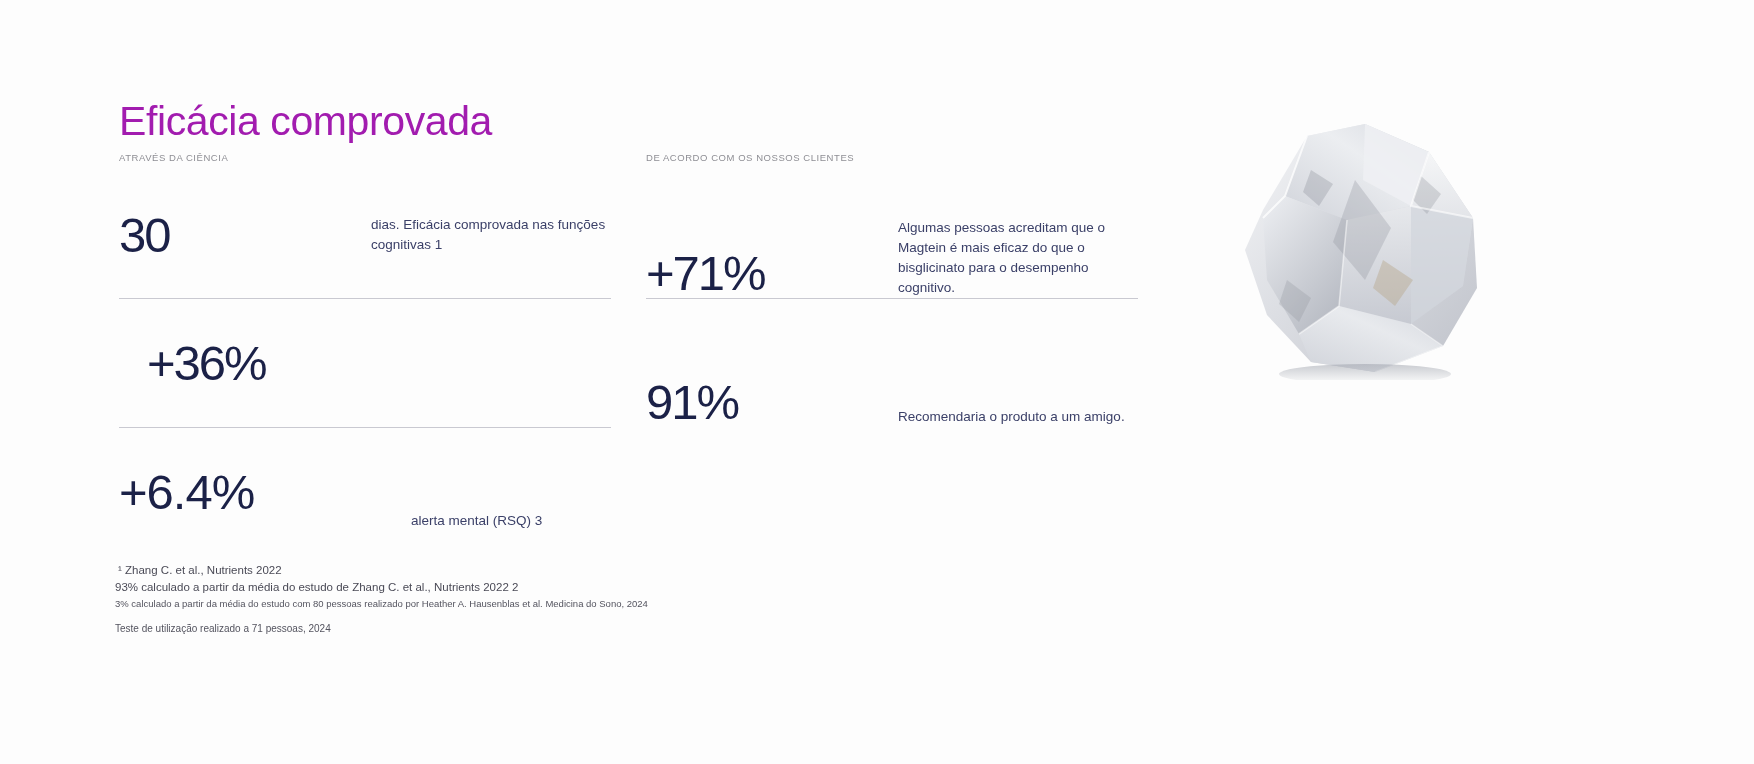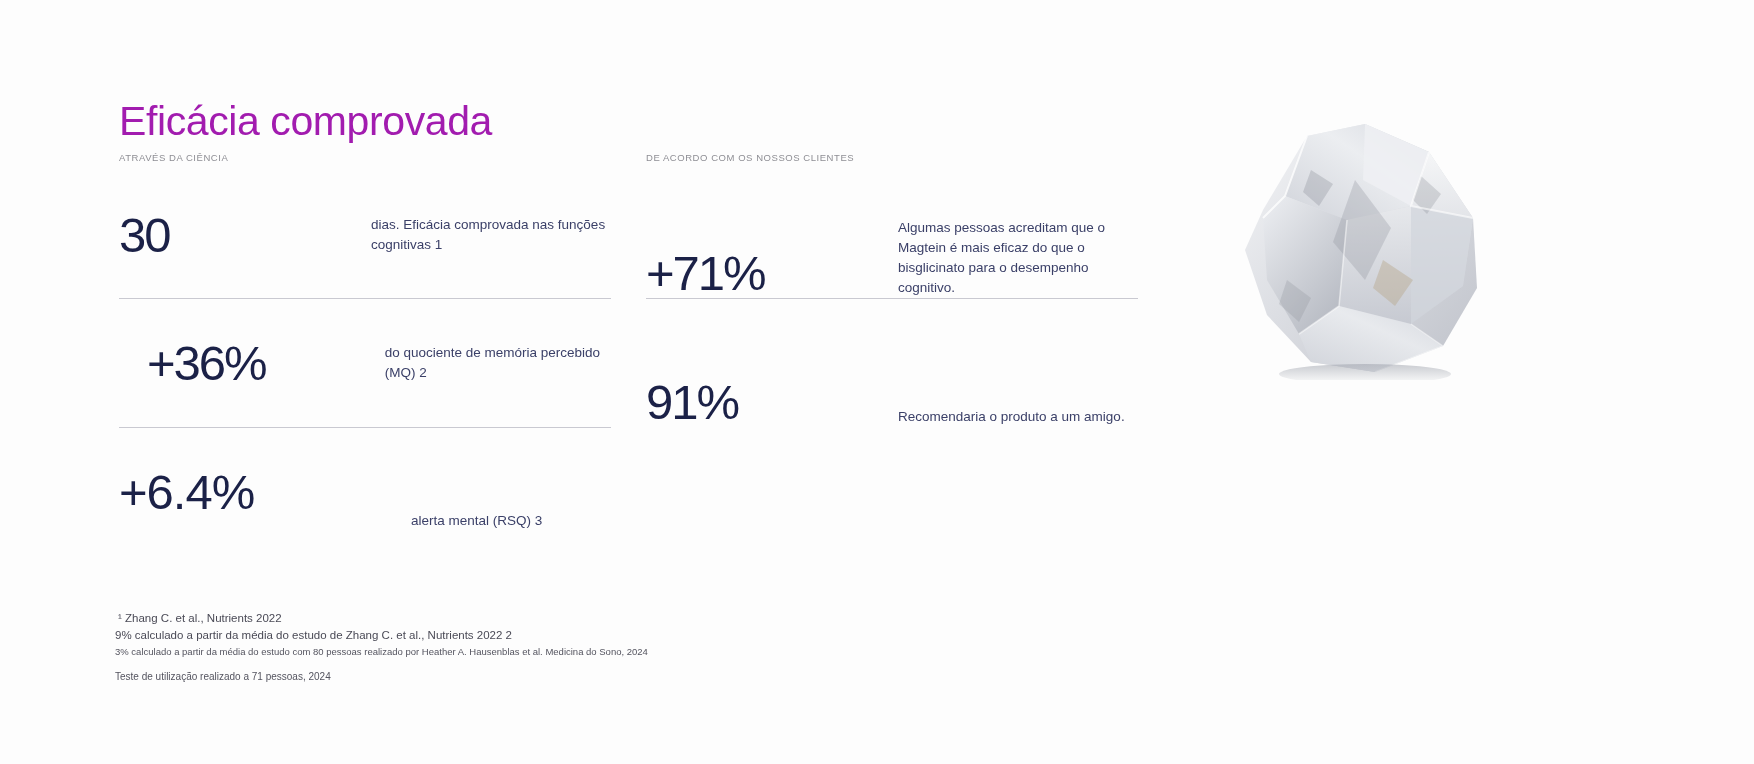--- a/index.html
+++ b/index.html
@@ -101,21 +101,21 @@
   .rc-block1 .stat-desc  { width: 240px; }
 
   .rc-block2 { height: 128px; display: flex; align-items: flex-end; }
   .rc-block2 .stat-value { width: 252px; }
   .rc-block2 .stat-desc  { width: 240px; }
 
   
   .footnotes {
     position: absolute;
     left: 115px;
-    top: 612px;
+    top: 564px;
     color: #5b5b66;
   }
   .fn {
     font-weight: 400;
     white-space: nowrap;
   }
   .fn1 { font-size: 11.5px; color: #4a4a56; margin-bottom: 5px; padding-left: 3px; }
   .fn2 { font-size: 11.5px; color: #4a4a56; margin-bottom: 5px; }
   .fn3 { font-size: 9.5px;  color: #54545f; margin-bottom: 14px; }
   .fn4 { font-size: 10px;   color: #54545f; }
@@ -143,21 +143,20 @@
 
     <div class="stat-row lc-block1">
       <div class="stat-value">30</div>
       <div class="stat-desc">dias. Eficácia comprovada nas funções cognitivas 1</div>
     </div>
 
     <hr class="divider">
 
     <div class="stat-row lc-block2">
       <div class="stat-value">+36%</div>
-      <div class="stat-desc">do quociente de memória percebido (MQ) 2</div>
     </div>
 
     <hr class="divider">
 
     <div class="stat-row lc-block3">
       <div class="stat-value small-lead">+6.4%</div>
       <div class="stat-desc">alerta mental (RSQ) 3</div>
     </div>
 
   </div>
@@ -175,21 +174,21 @@
 
     <div class="stat-row rc-block2">
       <div class="stat-value">91%</div>
       <div class="stat-desc">Recomendaria o produto a um amigo.</div>
     </div>
 
   </div>
 
   <div class="footnotes">
     <div class="fn fn1">¹ Zhang C. et al., Nutrients 2022</div>
-    <div class="fn fn2">9% calculado a partir da média do estudo de Zhang C. et al., Nutrients 2022 2</div>
+    <div class="fn fn2">93% calculado a partir da média do estudo de Zhang C. et al., Nutrients 2022 2</div>
     <div class="fn fn3">3% calculado a partir da média do estudo com 80 pessoas realizado por Heather A. Hausenblas et al. Medicina do Sono, 2024</div>
     <div class="fn fn4">Teste de utilização realizado a 71 pessoas, 2024</div>
   </div>
 
   <div class="crystal-wrap">
     <svg width="300" height="270" viewBox="0 0 300 270" xmlns="http://www.w3.org/2000/svg">
       <defs>
         <linearGradient id="g1" x1="0" y1="0" x2="1" y2="1">
           <stop offset="0%" stop-color="#f4f5f7"></stop>
           <stop offset="45%" stop-color="#dcdee3"></stop>

